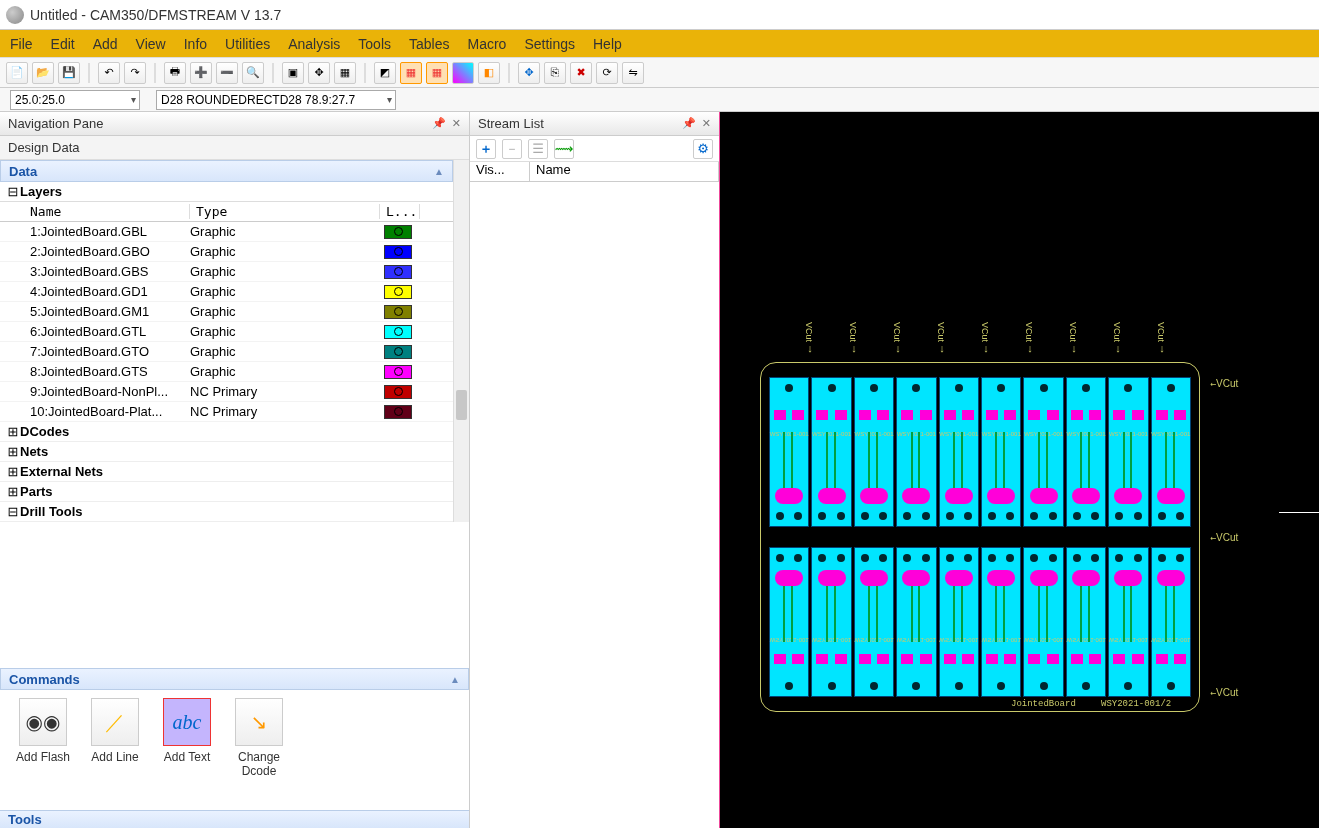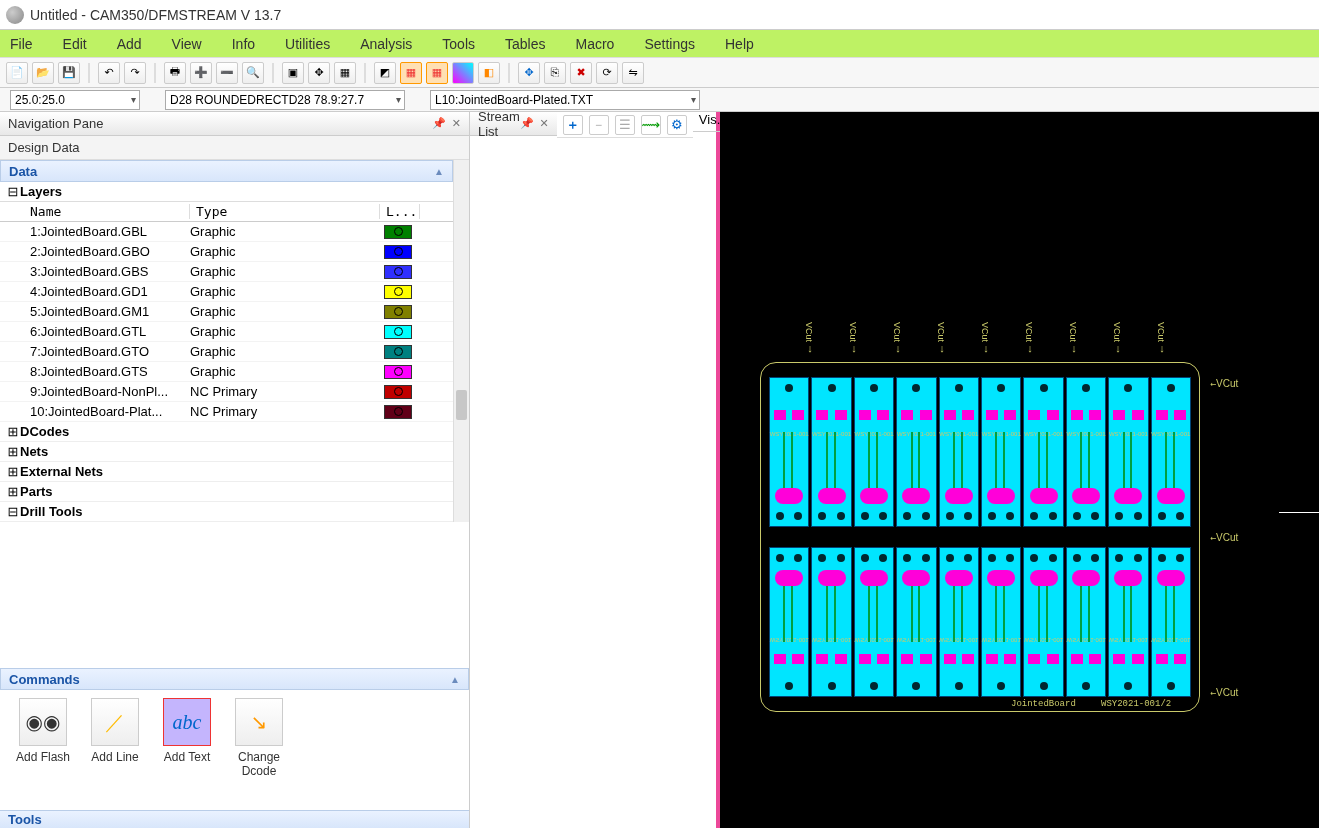--- a/index.html
+++ b/index.html
@@ -1,29 +1,29 @@
 <!DOCTYPE html>
 <html><head>
 <meta charset="utf-8">
 <style>
 * { box-sizing: border-box; margin: 0; padding: 0; font-family: 'Segoe UI', Tahoma, sans-serif; }
 body { width: 1319px; height: 828px; overflow: hidden; background: #f0f0f0; font-size: 12px;}
 
 .titlebar{height:30px;background:#fff;border-bottom:1px solid #ccc;display:flex;align-items:center;padding:0 6px;gap:6px;color:#333;font-size:14px;}
 .titlebar .icon{width:18px;height:18px;border-radius:50%;background:radial-gradient(circle at 35% 35%,#ccc,#888);}
 
-.menubar{height:28px;background:#bef264;border-bottom:1px solid #ddd;display:flex;align-items:center;padding:0 10px;gap:30px;font-size:14px;color:#333;}
+.menubar{height:28px;background:#eab308;border-bottom:1px solid #ddd;display:flex;align-items:center;padding:0 10px;gap:18px;font-size:14px;color:#333;}
 .menubar span{cursor:default;}
 
 .toolbar{height:30px;background:#f7f7f7;border-bottom:1px solid #ccc;display:flex;align-items:center;padding:0 6px;gap:4px;}
 .tbtn{width:22px;height:22px;border:1px solid #ccc;border-radius:2px;background:linear-gradient(#fff,#eee);display:flex;align-items:center;justify-content:center;font-size:11px;}
 .tbtn.active{border-color:#f90;background:#ffe0b3;}
 .tsep{width:2px;height:20px;background:#ddd;margin:0 4px;}
 
-.combos{height:24px;background:#f7f7f7;border-bottom:1px solid #ccc;display:flex;align-items:center;padding:2px 10px;gap:25px}
+.combos{height:24px;background:#f7f7f7;border-bottom:1px solid #ccc;display:flex;align-items:center;padding:2px 10px;gap:16px}
 .combo{height:20px;border:1px solid #aaa;background:#fff;padding:0 18px 0 4px;font-size:12px;position:relative;display:flex;align-items:center;}
 .combo::after{content:'▾';position:absolute;right:3px;font-size:10px;color:#555;}
 
 .main{display:flex;height:calc(100% - 112px)}
 
 
 .nav{width:470px;background:#fff;border-right:1px solid #ccc;display:flex;flex-direction:column}
 .panehdr{height:24px;background:linear-gradient(#fff,#e8e8e8);border-bottom:1px solid #ccc;padding:0 8px;display:flex;align-items:center;justify-content:space-between;font-size:13px;color:#333}
 .panehdr .ctrls{display:flex;gap:6px;color:#777;font-size:11px;}
 .subhdr{height:24px;background:#f4f4f4;border-bottom:1px solid #ddd;padding:0 8px;display:flex;align-items:center;font-size:13px;color:#333}
@@ -51,21 +51,21 @@
 
 .goldrow{height:20px;background:linear-gradient(#ffe69a,#ffd566);border:1px solid #e6b84e;font-family:monospace;font-size:13px;display:flex;align-items:center;justify-content:center;margin:1px 0}
 
 .cmdpane{margin-top:auto;min-height:0}
 .cmdbody{height:120px;display:flex;gap:2px;padding:8px;background:#fff}
 .cmd{width:70px;text-align:center;font-size:12px;color:#333}
 .cmd .cicon{width:48px;height:48px;margin:0 auto 4px;border:1px solid #ccc;display:flex;align-items:center;justify-content:center;font-size:20px;background:linear-gradient(#fff,#eee)}
 .toolshdr{height:18px;background:linear-gradient(#eaf2ff,#d8e6fb);border-top:1px solid #b9cde8;font-size:13px;font-weight:bold;color:#1a54a6;display:flex;align-items:center;padding:0 8px;justify-content:space-between}
 
 
-.stream{width:250px;background:#fff;border-right:4px solid #ec4899;display:flex;flex-direction:row}
+.stream{width:250px;background:#fff;border-right:1px solid #ec4899;display:flex;flex-direction:column}
 .stream .tb{height:26px;border-bottom:1px solid #ddd;display:flex;align-items:center;padding:0 6px;gap:6px;justify-content:space-between}
 .stream .tbl{display:flex;gap:6px}
 .stream .sbtn{width:20px;height:20px;border:1px solid #ccc;border-radius:2px;display:flex;align-items:center;justify-content:center;font-size:13px}
 .stream .hdr2{height:20px;border-bottom:1px solid #ccc;display:flex;font-family:monospace;font-size:13px}
 .stream .hdr2 div{border-right:1px solid #ccc;padding:0 6px}
 .stream .body{flex:1;background:#fff}
 
 
 .canvas{flex:1;background:#000;position:relative;overflow:hidden}
 .rulerh{position:absolute;top:0;left:0;right:0;height:10px;background:#000;}
@@ -146,23 +146,20 @@
   <div class="tbtn">⇋</div>
 </div>
 
 <div class="combos">
   <div class="combo" style="width:130px">
       <span>25.0:25.0</span>
     </div>
   <div class="combo" style="width:240px">
       <span>D28  ROUNDEDRECTD28 78.9:27.7</span>
     </div>
-  <div class="combo" style="width:270px">
-      <span>L10:JointedBoard-Plated.TXT</span>
-    </div>
 </div>
 
 <div class="main">
 
   <div class="nav">
     <div class="panehdr">
       <span>Navigation Pane</span>
       <span class="ctrls">
           <span>📌</span>
           <span>✕</span>

